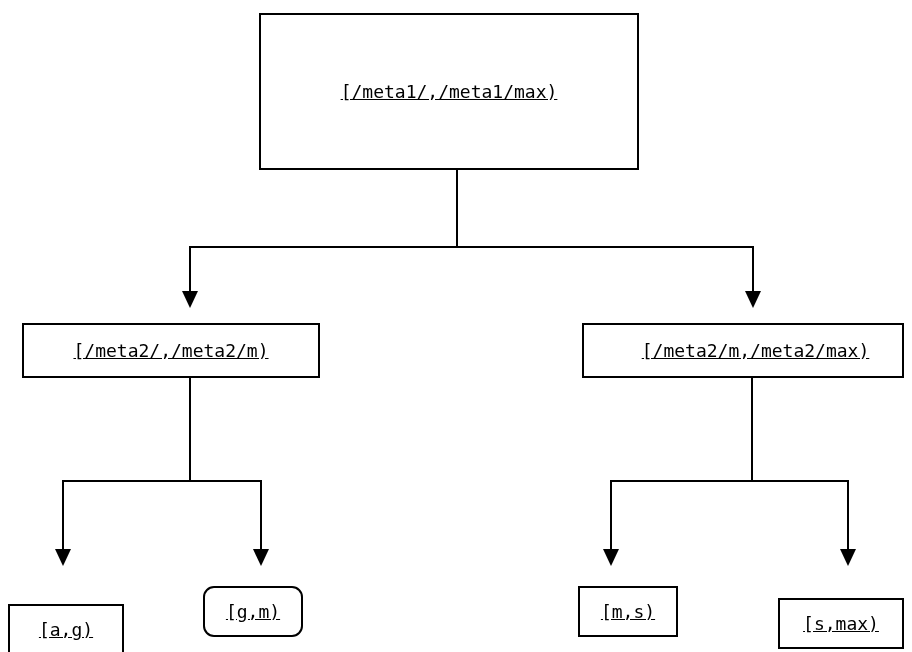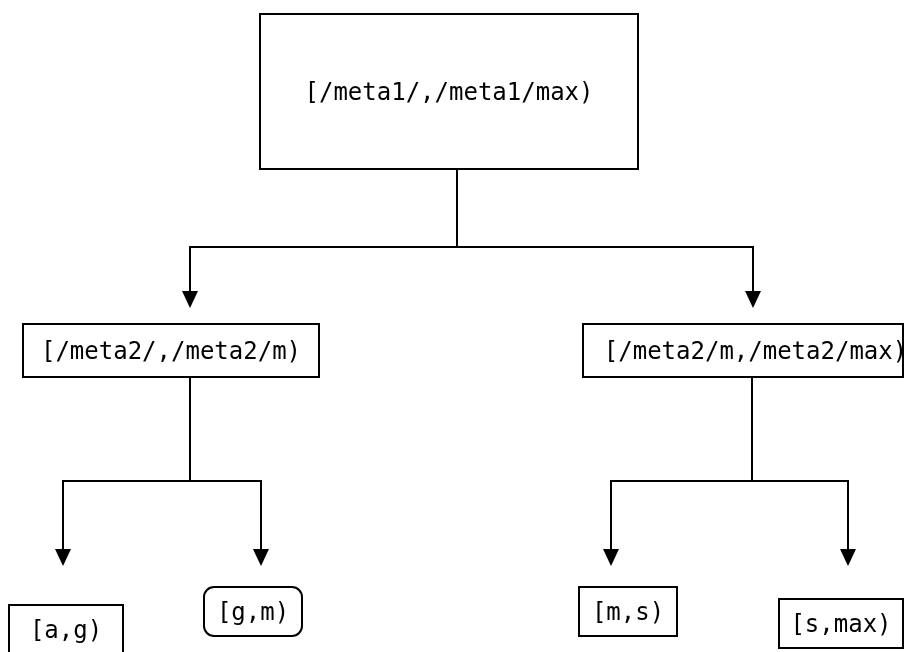--- a/index.html
+++ b/index.html
@@ -23,24 +23,25 @@
     height: 652px;
   }
   .tree-node {
     position: absolute;
     box-sizing: border-box;
     border: 2px solid #000000;
     background: #ffffff;
     display: flex;
     align-items: center;
     justify-content: center;
-    font-size: 24px;
+    font-size: 18px;
     line-height: 1;
     color: #000000;
     white-space: pre;
+    text-decoration: underline;
   }
   .edge {
     fill: none;
     stroke: #000000;
     stroke-width: 2;
   }
   .arrowhead {
     fill: #000000;
     stroke: none;
   }

